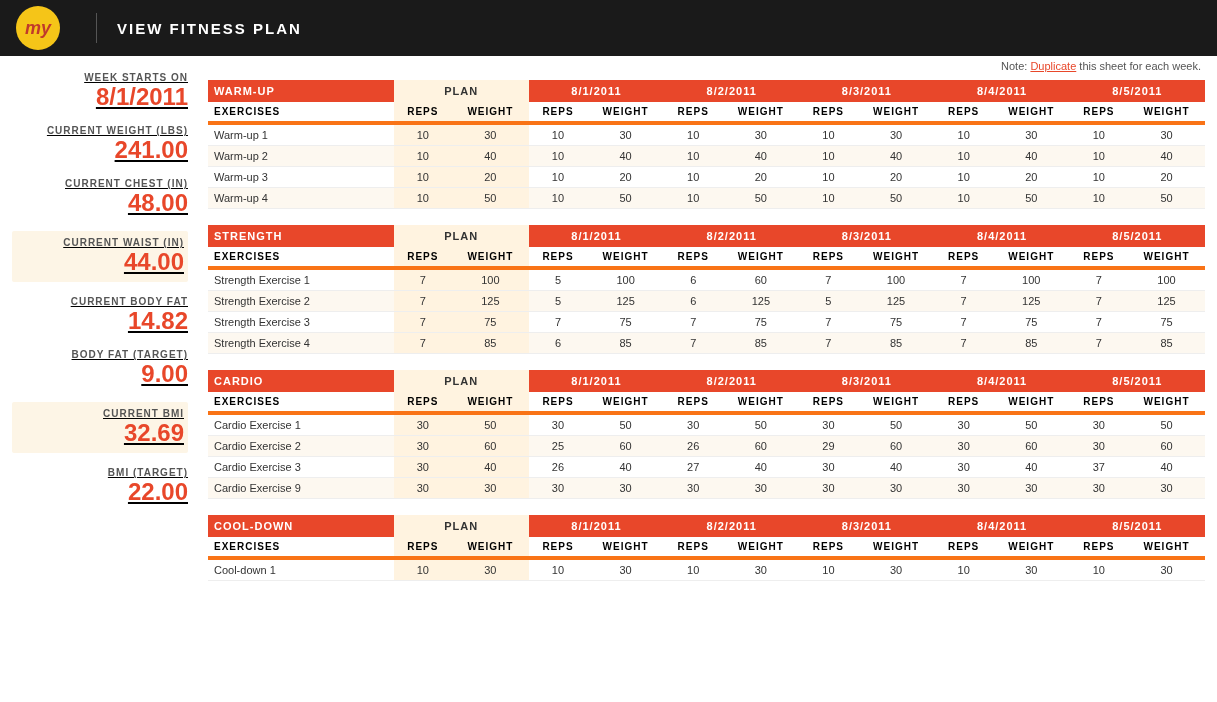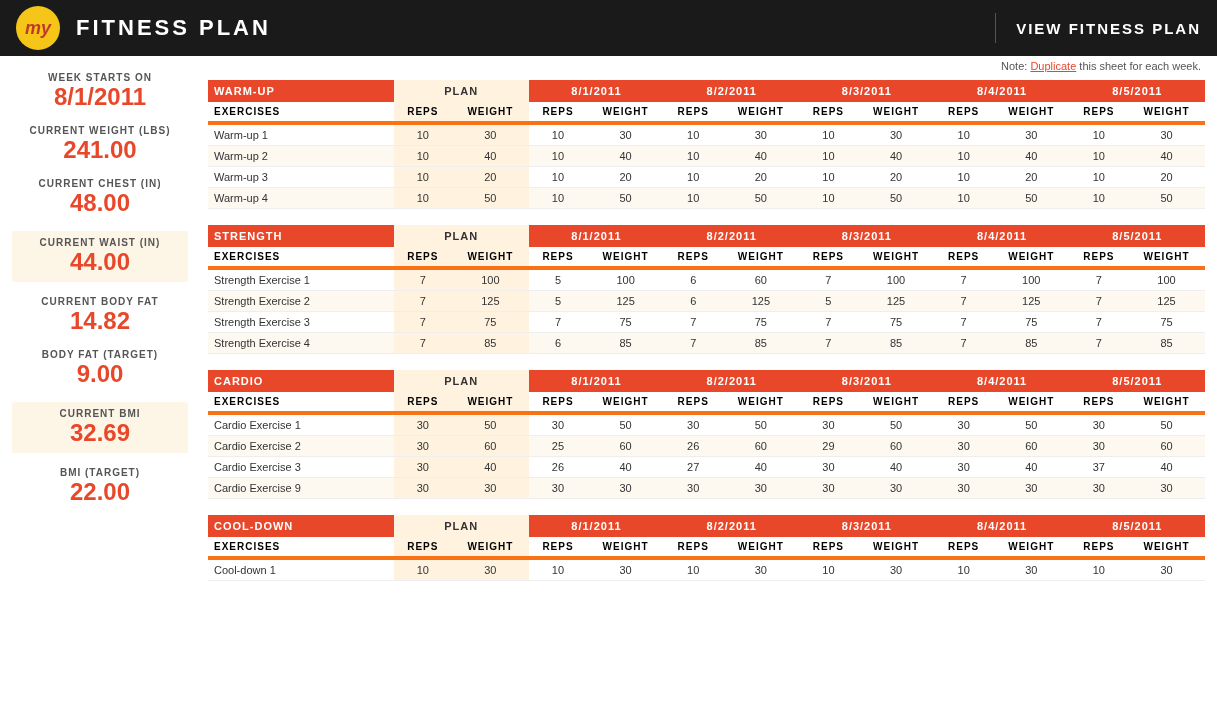--- a/index.html
+++ b/index.html
@@ -53,21 +53,22 @@
 
     
     .sidebar {
       width: 200px;
       flex-shrink: 0;
       padding: 16px 12px;
       background: #fff;
     }
     .sidebar-item {
       margin-bottom: 14px;
-      text-align: center;
+      text-align: right;
+      text-decoration: underline;
     }
     .sidebar-label {
       font-size: 10px;
       font-weight: bold;
       color: #555;
       letter-spacing: 1px;
       text-transform: uppercase;
     }
     .sidebar-value {
       font-size: 24px;
@@ -135,21 +136,20 @@
     .exercise-name { color: #555; }
     
     .col-ex { width: 140px; }
     .col-sm { width: 44px; text-align: center; }
   </style>
 </head>
 <body>
 
 <div class="header">
   <div class="logo-circle">my</div>
-  <div class="header-title">FITNESS PLAN</div>
   <div class="header-divider"></div>
   <button class="view-plan-btn">VIEW FITNESS PLAN</button>
 </div>
 
 <div class="content">
 
   <div class="sidebar">
     <div class="sidebar-item">
       <div class="sidebar-label">WEEK STARTS ON</div>
       <div class="sidebar-value">8/1/2011</div>

